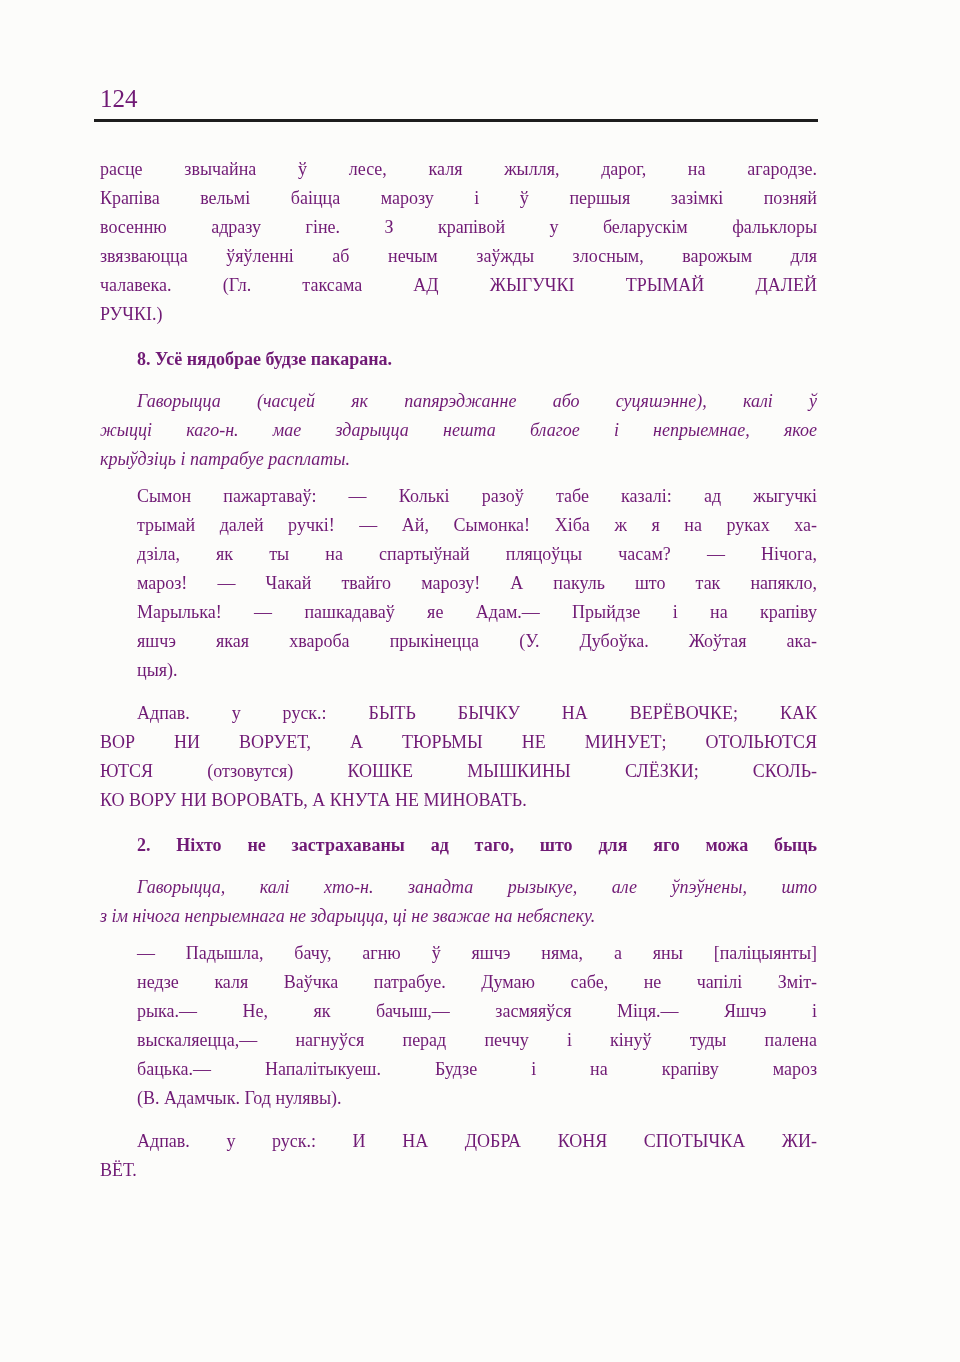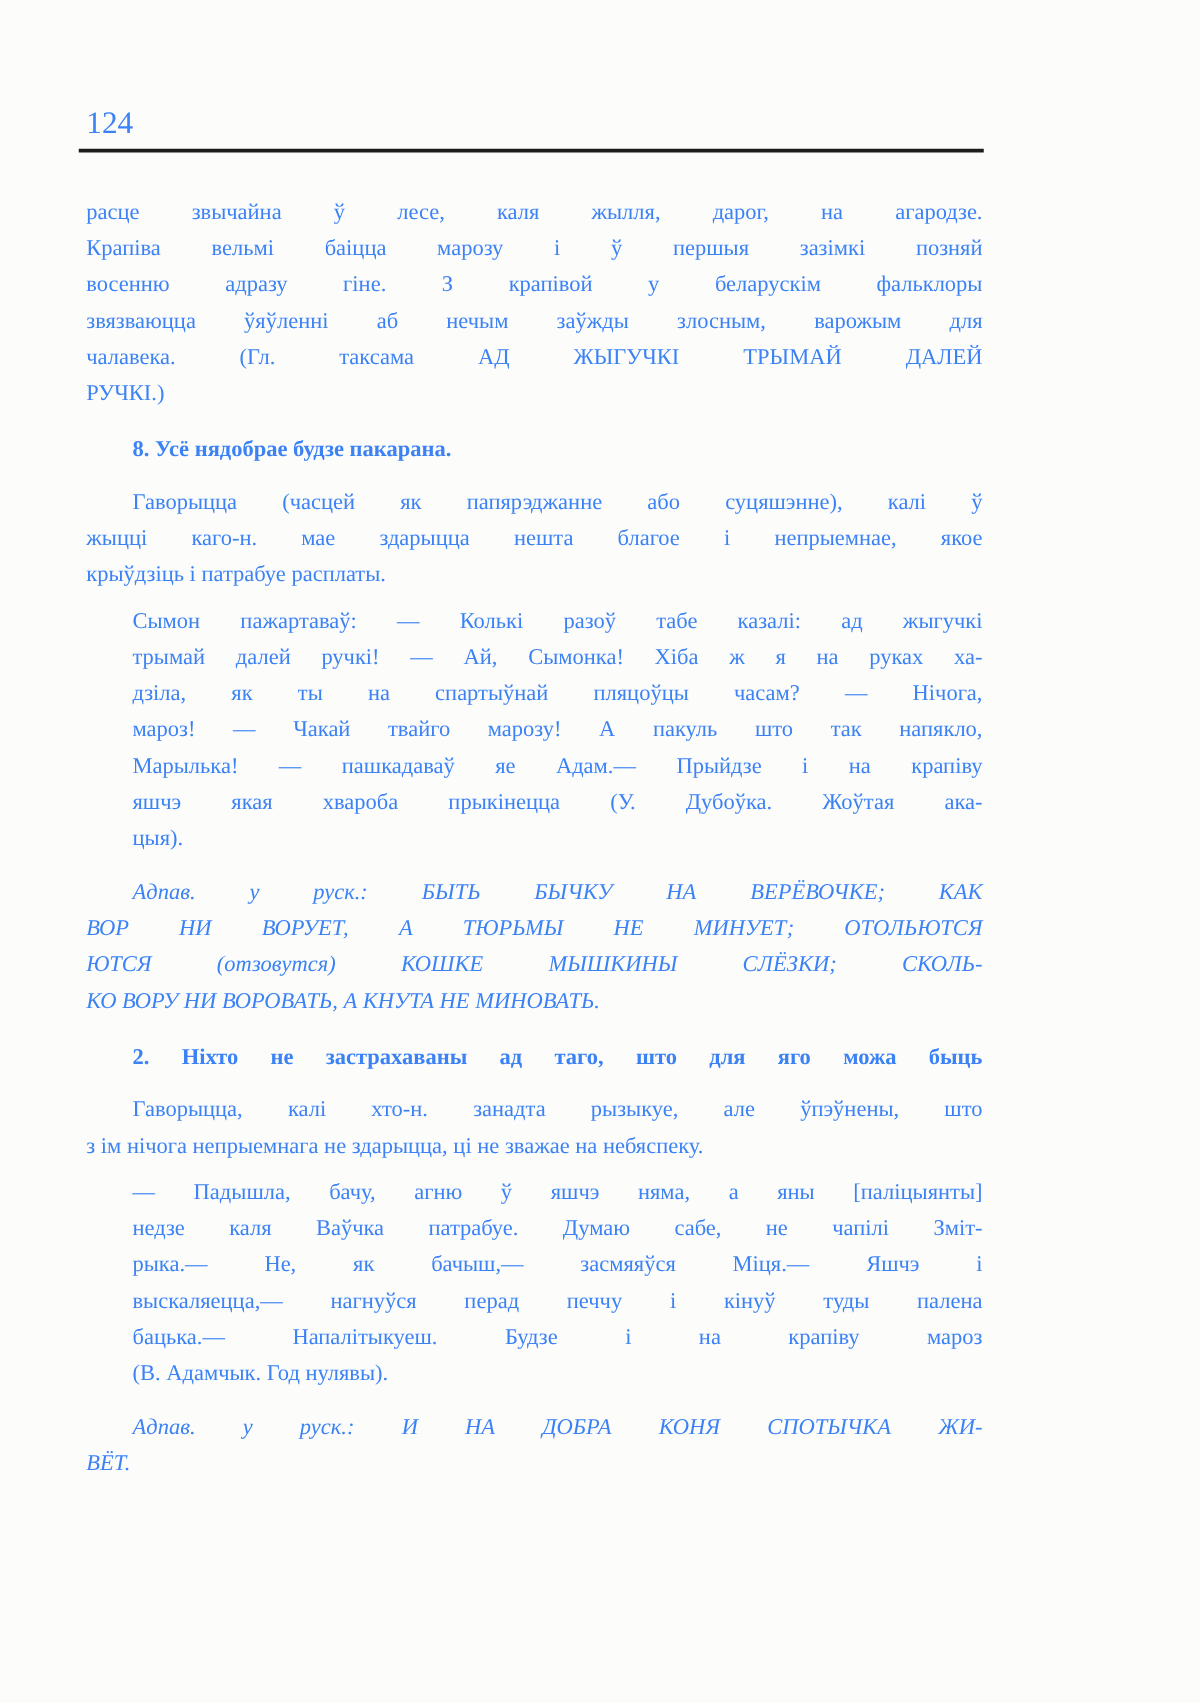--- a/index.html
+++ b/index.html
@@ -5,23 +5,23 @@
   html, body {
     margin: 0;
     padding: 0;
     background: #ffffff;
   }
   .page {
     position: relative;
     width: 960px;
     height: 1362px;
     box-sizing: border-box;
-    padding: 86px 103px 0 69px;
+    padding: 86px 103px 0 100px;
     background: #fcfcfa;
-    color: #3b82f6;
+    color: #701a75;
     font-family: "Liberation Serif", "DejaVu Serif", serif;
     overflow: hidden;
   }
   .page-header {
     margin: 0;
   }
   .page-number {
     display: inline-block;
     font-size: 25px;
     line-height: 26px;
@@ -47,23 +47,23 @@
     hyphens: none;
   }
   .block .line.stretch {
     text-align-last: justify;
   }
   .block .line.indent {
     text-indent: 37px;
   }
   .block.body       { margin-top: 33px; }
   .block.heading    { margin-top: 16px; font-weight: 700; }
-  .block.definition { margin-top: 13px; }
+  .block.definition { margin-top: 13px; font-style: italic; }
   .block.quote      { margin-top: 8px;  margin-left: 37px; }
-  .block.equiv      { margin-top: 14px; font-style: italic; }
+  .block.equiv      { margin-top: 14px; }
 </style>
 </head>
 <body>
 
 <div class="page">
   <header class="page-header">
     <span class="page-number">124</span>
     <div class="header-rule"></div>
   </header>
   <main class="page-body">

